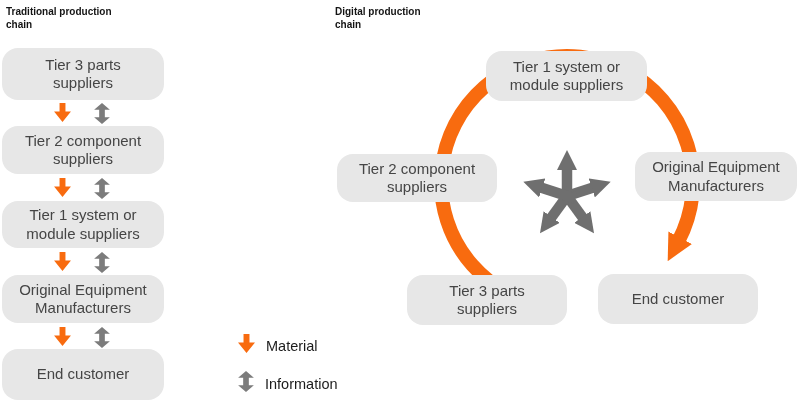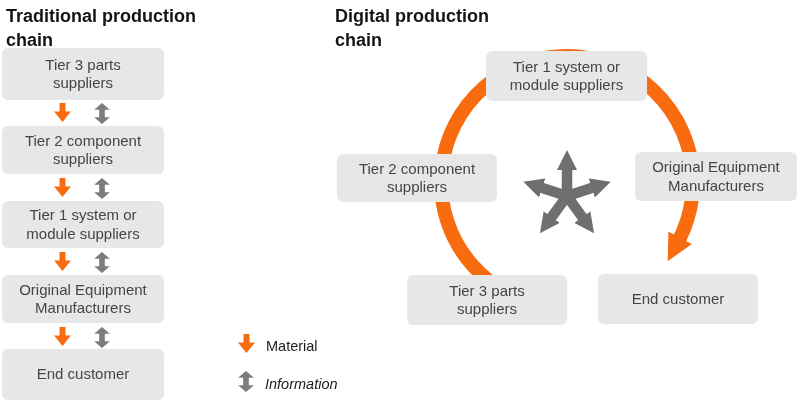--- a/index.html
+++ b/index.html
@@ -2,25 +2,25 @@
 <html><head>
 <meta charset="utf-8">
 <style>
   html,body{margin:0;padding:0;background:#ffffff;}
   .stage{
     position:relative;width:800px;height:403px;overflow:hidden;
     font-family:"Liberation Sans","DejaVu Sans",sans-serif;
     background:#ffffff;
   }
   .chain-title{
-    position:absolute;margin:0;font-size:18px;font-weight:bold;color:#141414;
+    position:absolute;margin:0;font-size:10px;font-weight:bold;color:#141414;
     line-height:1.32;white-space:pre-line;letter-spacing:0;
   }
   .node{
-    position:absolute;background:#e7e7e7;border-radius:6px;
+    position:absolute;background:#e7e7e7;border-radius:16px;
     display:flex;align-items:center;justify-content:center;text-align:center;
     color:#454545;font-size:15px;line-height:1.22;white-space:pre-line;
   }
   
   .t-node{left:2px;width:162px;}
   .arrow-pair{position:absolute;left:2px;width:162px;height:20px;}
   .arrow-pair .mat{position:absolute;left:52px;top:0;}
   .arrow-pair .inf{position:absolute;left:92px;top:0;}
   
   .legend-item{position:absolute;display:flex;align-items:flex-end;gap:11px;}
@@ -82,21 +82,21 @@
     </div>
   </div>
 
   <div>
     <div class="legend-item" style="left:238px;top:333px;">
       <svg width="17" height="21" viewBox="0 0 16 18">
           <path d="M5.2 0 H10.8 V8 H16 L8 18 L0 8 H5.2 Z" fill="#f86b0f"></path>
         </svg>
       <span class="lbl">Material</span>
     </div>
-    <div class="legend-item" style="left:238px;top:371px;font-style:italic;">
+    <div class="legend-item" style="left:238px;top:371px;">
       <svg width="16" height="21" viewBox="0 0 15 20">
           <path d="M7.5 0 L15 6.5 H10.2 V13.5 H15 L7.5 20 L0 13.5 H4.8 V6.5 H0 Z" fill="#7c7c7c"></path>
         </svg>
       <span class="lbl">Information</span>
     </div>
   </div>
 
   <h2 class="chain-title" style="left:335px;top:5px;width:180px;">Digital production
 chain</h2>
 

